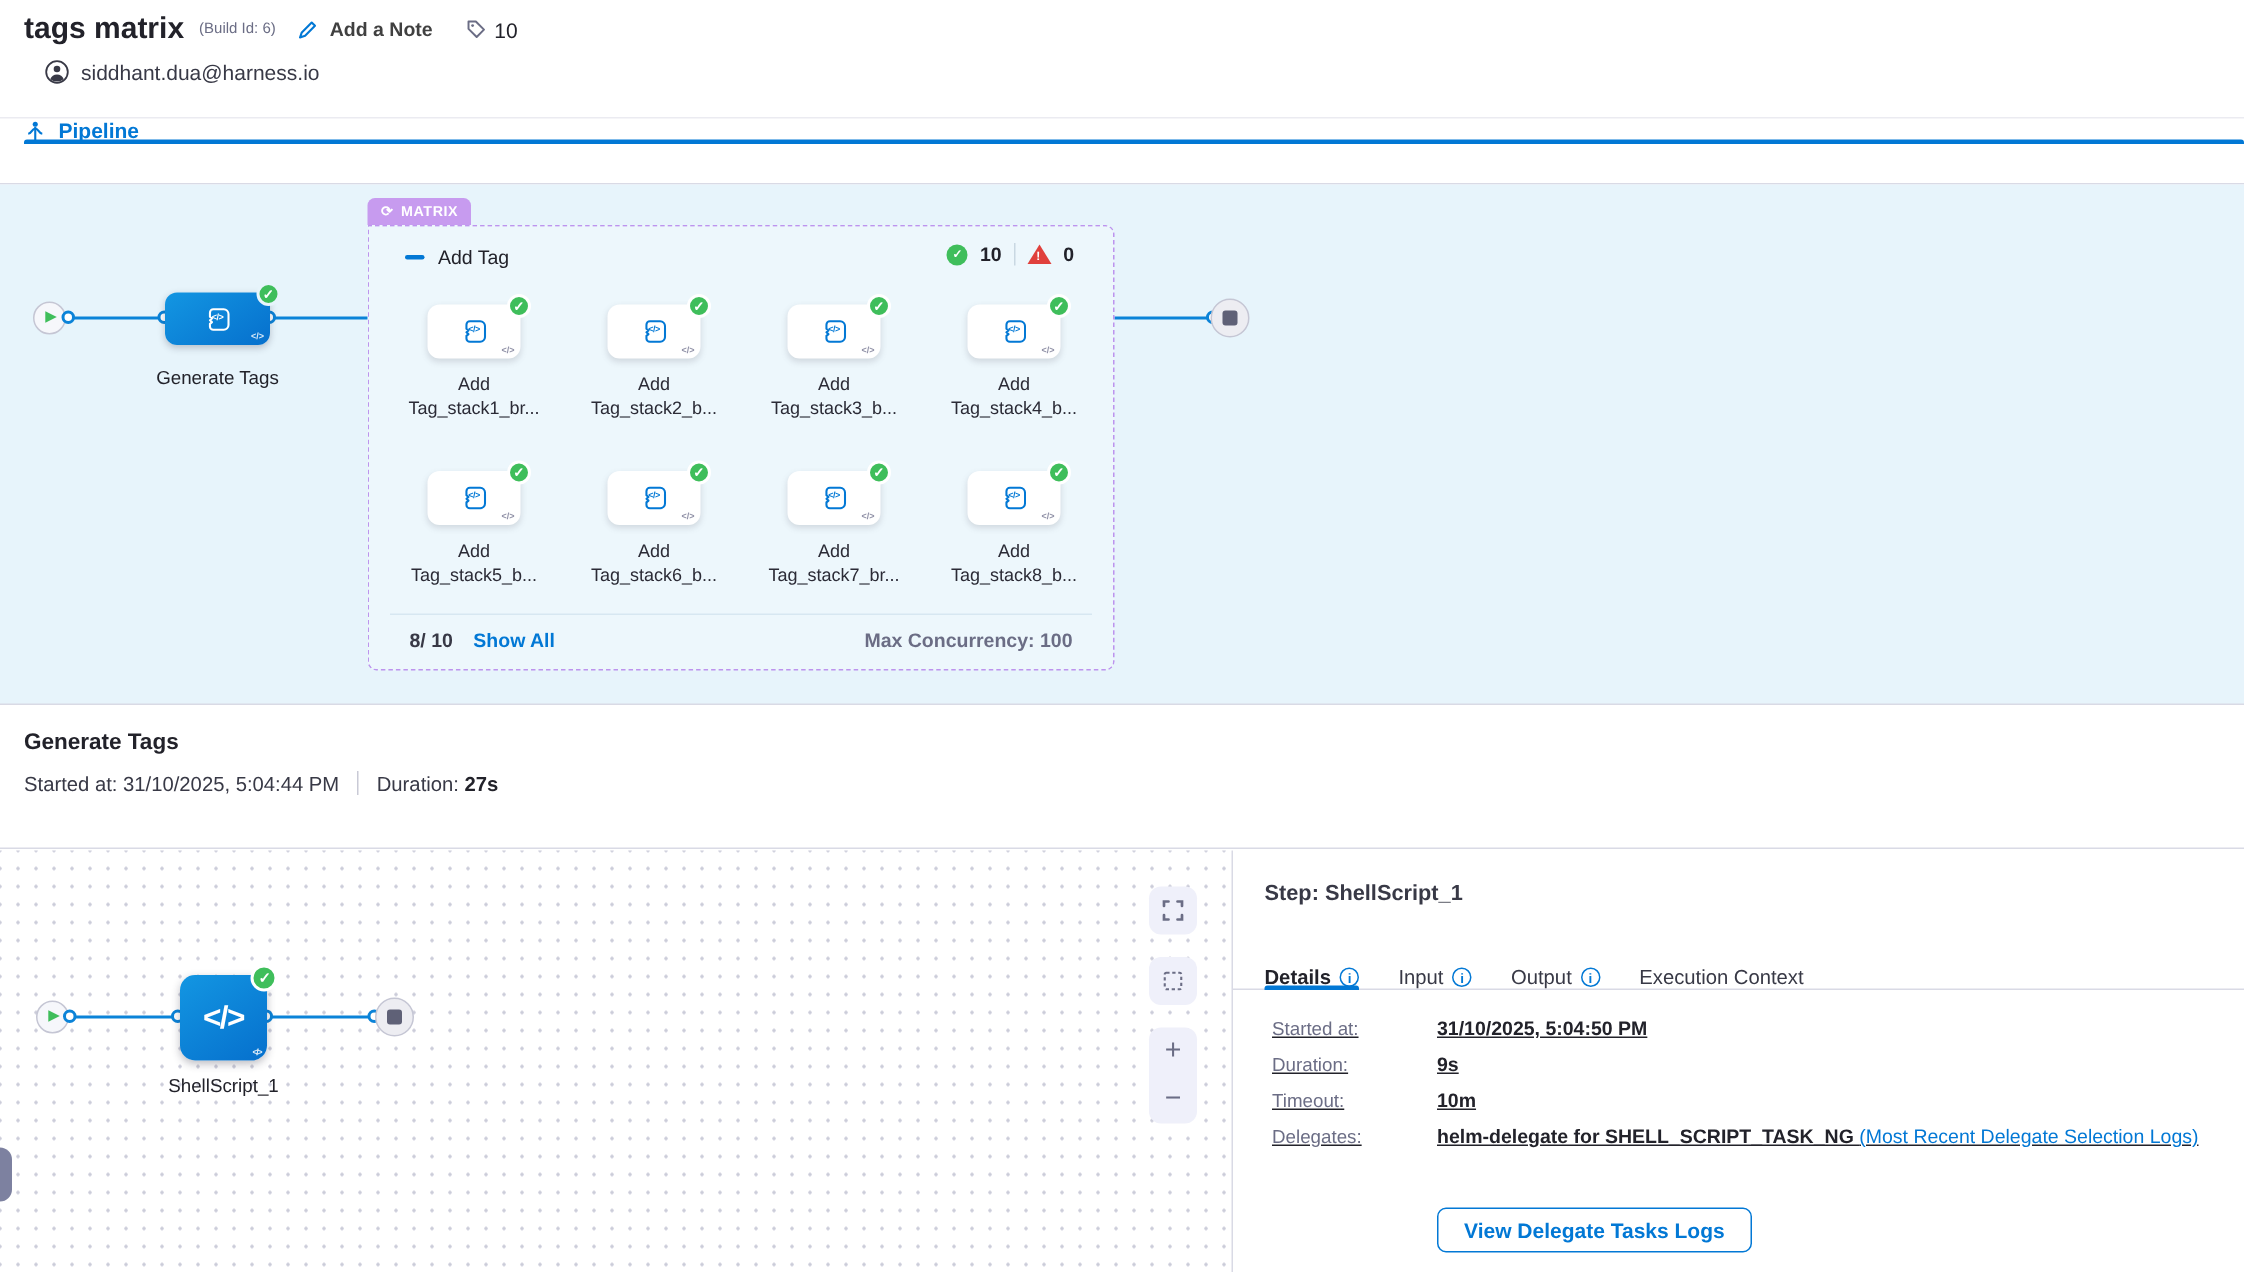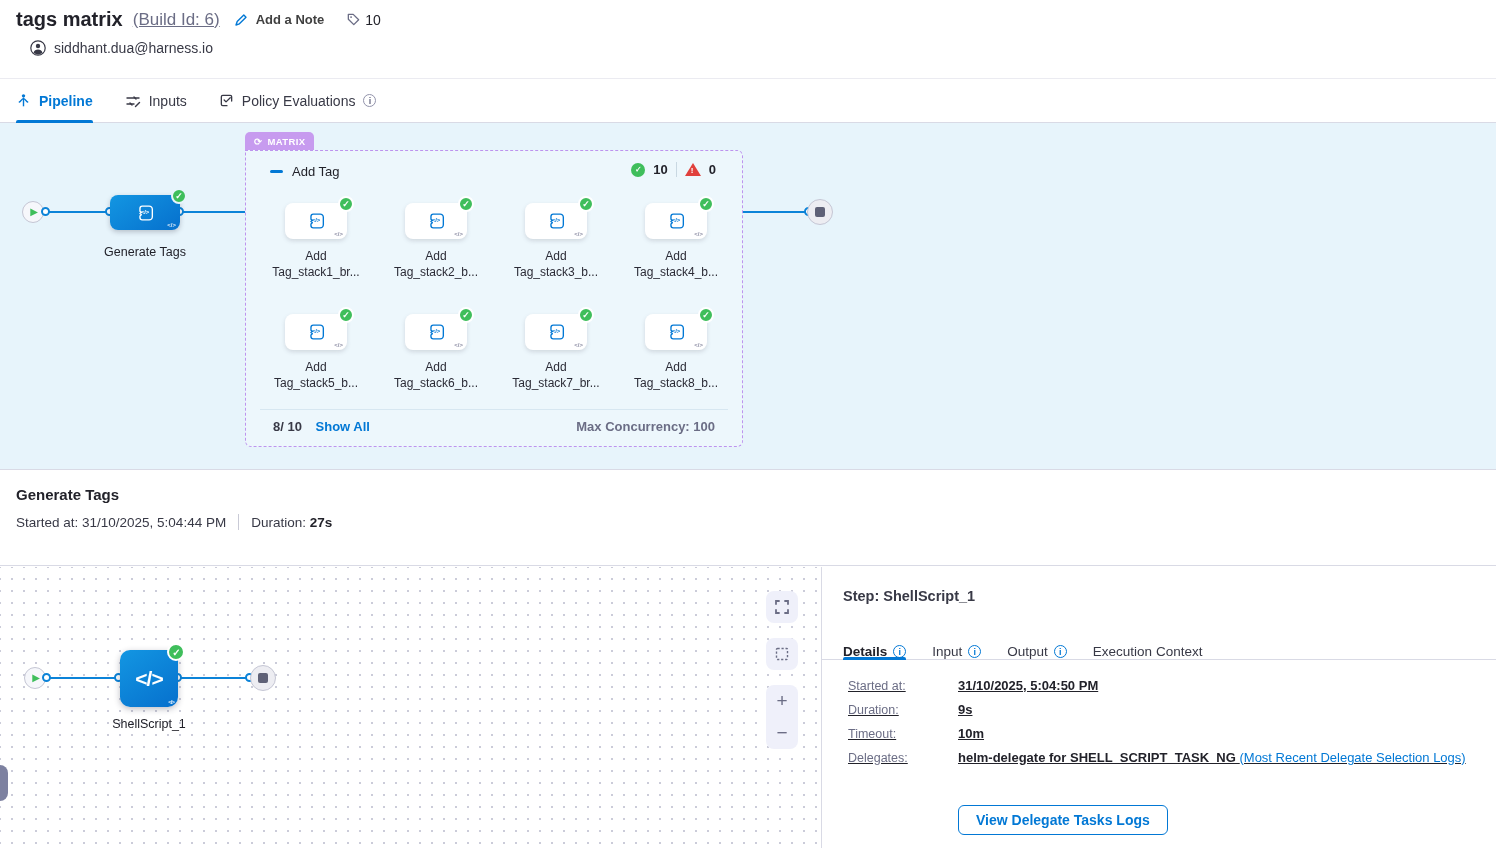--- a/index.html
+++ b/index.html
@@ -2,28 +2,28 @@
 <html><head>
 <meta charset="utf-8">
 <style>
   * { margin:0; padding:0; box-sizing:border-box; }
   html,body { font-family:"Liberation Sans", sans-serif; background:#fff; }
   .root { position:relative; width:1496px; height:848px; background:#fff; overflow:hidden; color:#22222a; }
 
   
   .hdr-title-row { position:absolute; left:16px; top:8px; display:flex; align-items:center; gap:10px; }
   .page-title { font-size:20px; font-weight:700; color:#22222a; }
-  .build-id { font-size:17px; color:#6b6d85;text-decoration:underline; }
+  .build-id { font-size:10px; color:#6b6d85; }
   .add-note { display:flex; align-items:center; gap:8px; color:#404040; font-size:13px; font-weight:700; cursor:pointer; margin-left:4px; }
   .tag-badge { display:flex; align-items:center; gap:4px; margin-left:12px; font-size:14px; color:#22222a; }
   .email-row { position:absolute; left:30px; top:40px; display:flex; align-items:center; gap:8px; font-size:14px; color:#383946; }
 
   
   .tabbar { position:absolute; left:0; top:78px; width:1496px; height:45px; background:#fff;
-            border-top:1px solid #ebebf1; border-bottom:1px solid #d9dae5; display:flex; align-items:stretch; padding-left:16px; gap:32px; }
+            border-top:1px solid #ebebf1; border-bottom:1px solid #d9dae5; display:flex; align-items:stretch; padding-left:16px; gap:32px;flex-direction:column; }
   .tab { position:relative; display:flex; align-items:center; gap:8px; font-size:14px; color:#383946; cursor:pointer; }
   .tab.active { color:#0278d5; font-weight:700; }
   .tab.active .tab-underline { position:absolute; left:0; right:0; bottom:-1px; height:3px; background:#0278d5; border-radius:2px 2px 0 0; }
   .info-circle { display:inline-flex; align-items:center; justify-content:center; width:13px; height:13px; border-radius:50%; border:1.4px solid #9293ab; color:#6b6d85; font-size:9px; font-weight:700; }
   .info-circle.blue { border-color:#0278d5; color:#0278d5; }
 
   
   .canvas { position:absolute; left:0; top:123px; width:1496px; height:347px; background:#e7f4fb; border-bottom:1px solid #d9dae5; }
   .edge { position:absolute; height:2px; background:#0b83d8; }
   .port { position:absolute; width:9px; height:9px; border-radius:50%; background:#fff; border:2px solid #0b83d8; }

